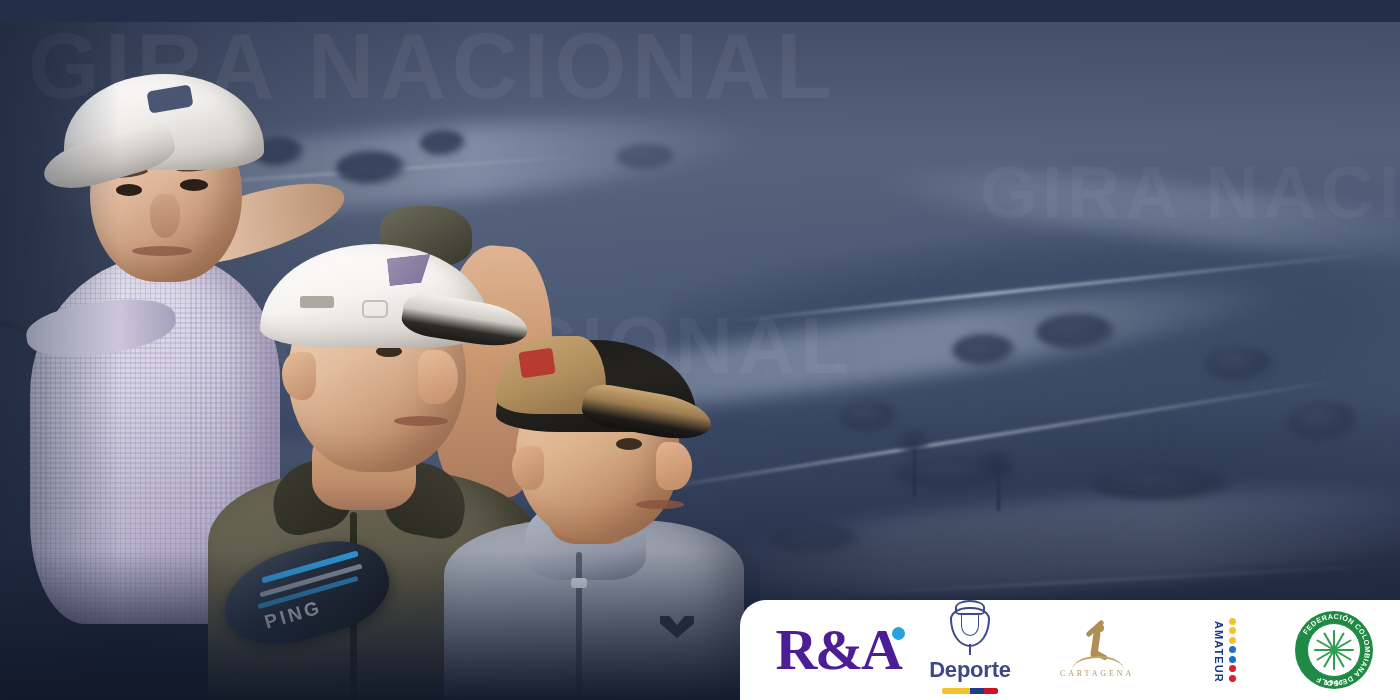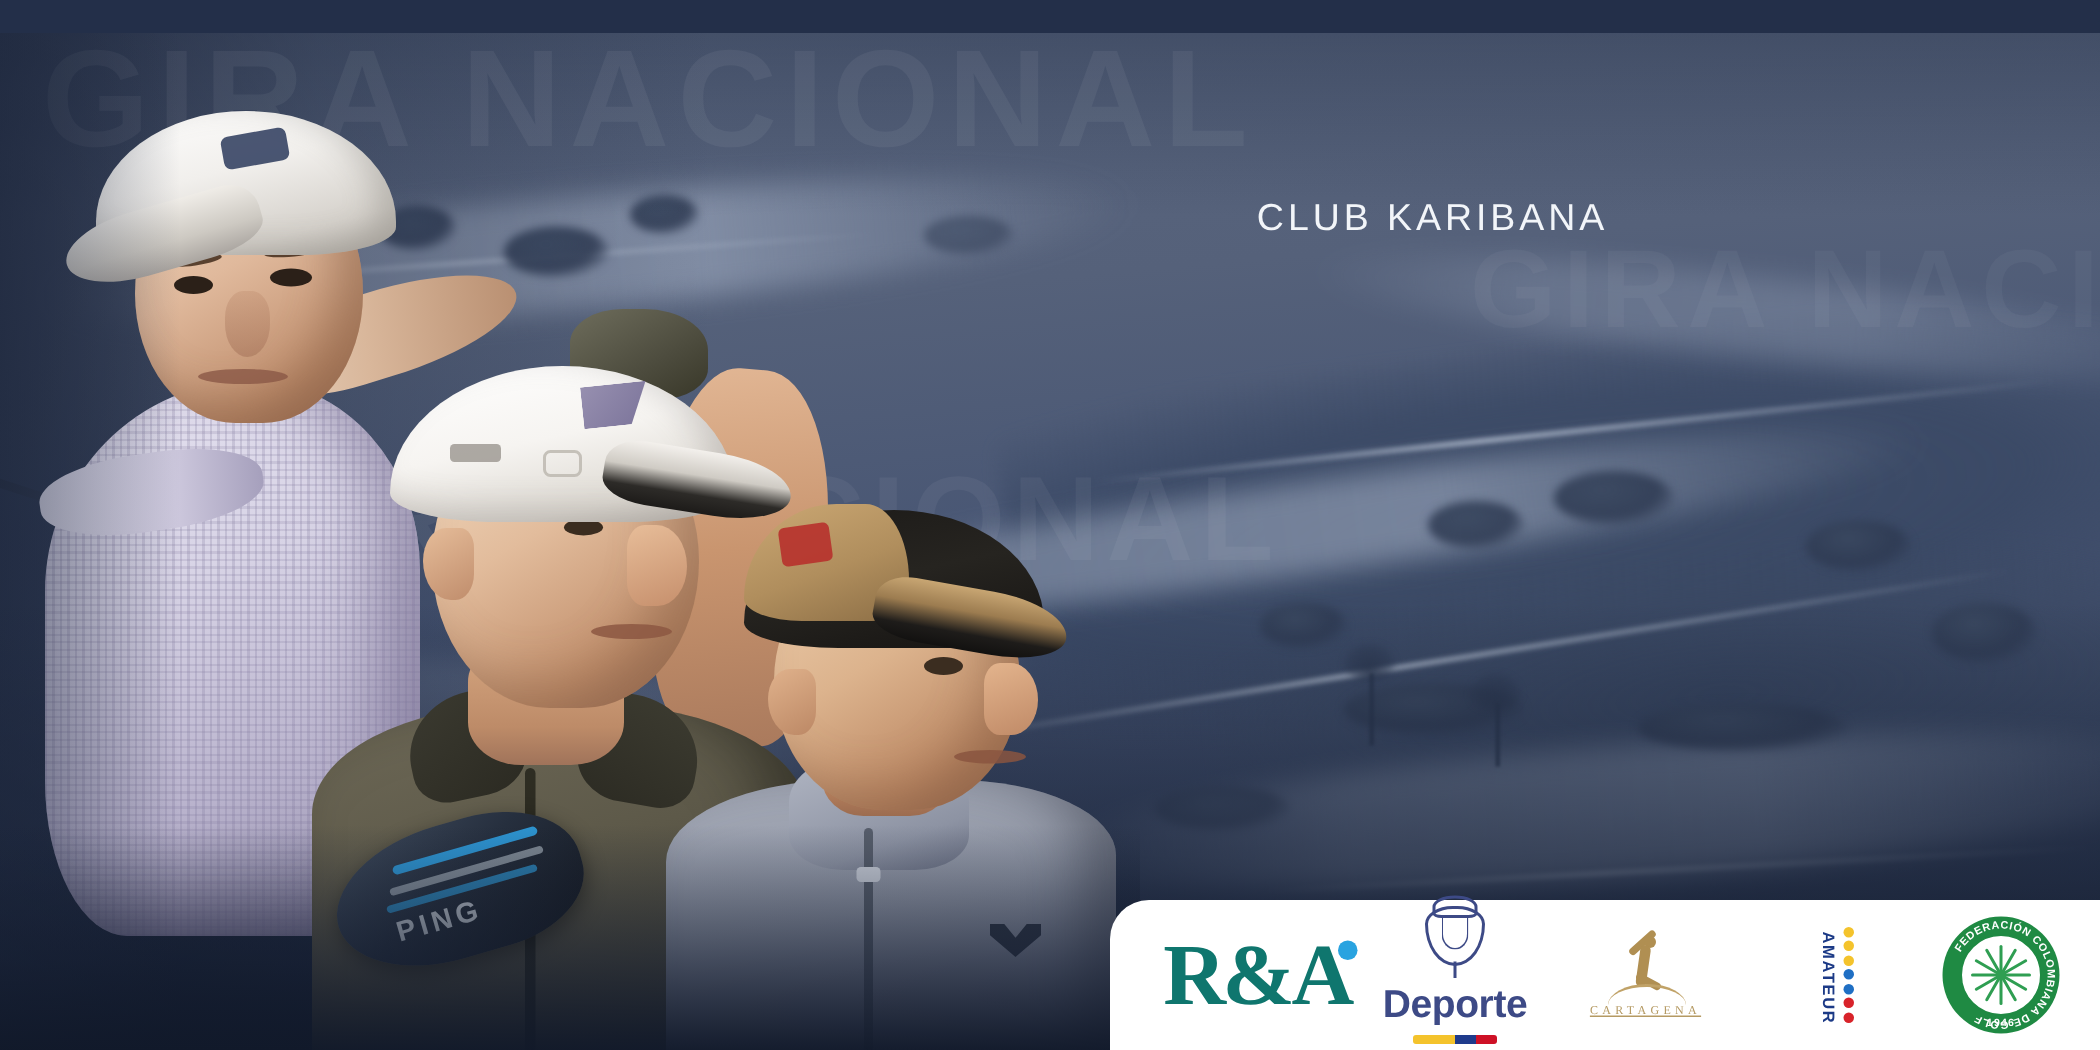--- a/index.html
+++ b/index.html
@@ -424,21 +424,21 @@
     display:flex; align-items:center; justify-content:center;
     flex:0 0 auto;
   }
 
   
   .slot-ra   { width:170px; padding-left:26px; }
   .ra-wrap   { position:relative; }
   .ra-text {
     font-family:"Liberation Serif", serif;
     font-size:58px; font-weight:bold;
-    color:#0f766e;
+    color:#4c1d95;
     letter-spacing:-.04em;
     line-height:1;
   }
   .ra-dot {
     position:absolute; right:-4px; top:6px;
     width:13px; height:13px; border-radius:50%;
     background:#29a3e0;
   }
 
   
@@ -464,21 +464,21 @@
     border-left:1.5px solid #3d4a86;
     border-right:1.5px solid #3d4a86;
     border-bottom:1.5px solid #3d4a86;
     border-radius:0 0 60% 60%;
   }
   .dep-stem {
     position:absolute; left:50%; bottom:-10px; transform:translateX(-50%);
     width:2px; height:11px; background:#3d4a86;
   }
   .dep-text {
-    font-size:26px; font-weight:bold;
+    font-size:22px; font-weight:bold;
     color:#3d4a86; letter-spacing:-.01em;
     margin-top:9px;
   }
   .dep-flag { margin-top:5px; display:flex; width:56px; height:6px; border-radius:2px; overflow:hidden; }
   .dep-flag i { display:block; height:100%; }
   .dep-flag .f-y { flex:2; background:#f4c32c; }
   .dep-flag .f-b { flex:1; background:#1f3b8c; }
   .dep-flag .f-r { flex:1; background:#ce1126; }
 
   
@@ -521,21 +521,21 @@
   }
   .kar-name {
     font-family:"Liberation Serif", serif;
     font-size:25px; font-weight:normal;
     color:#a98a4e; letter-spacing:.05em;
     margin-top:3px;
   }
   .kar-sub {
     font-family:"Liberation Serif", serif;
     font-size:8px; color:#b59a63;
-    letter-spacing:.36em; margin-top:3px;text-decoration:underline;
+    letter-spacing:.36em; margin-top:3px;
   }
 
   
   .slot-mid { width:118px; }
   .mid-wrap { display:flex; align-items:center; }
   .mid-left { display:flex; flex-direction:column; align-items:flex-start; }
   .mid-big {
     font-size:41px; font-weight:bold;
     color:#1c3a86; letter-spacing:-.015em;
     line-height:.86;
@@ -712,21 +712,20 @@
       <div class="cap-front"></div>
       <div class="cap-badge"></div>
       <div class="cap-brim"></div>
     </div>
 
     <div class="players-fade-left"></div>
     <div class="players-fade-bottom"></div>
   </div>
 
   <div class="title-block">
-    <div class="title-venue">CLUB KARIBANA</div>
   </div>
 
   <div class="logo-panel">
 
     <div class="logo-slot slot-ra">
       <div class="ra-wrap">
         <div class="ra-text">R&amp;A</div>
         <div class="ra-dot"></div>
       </div>
     </div>

